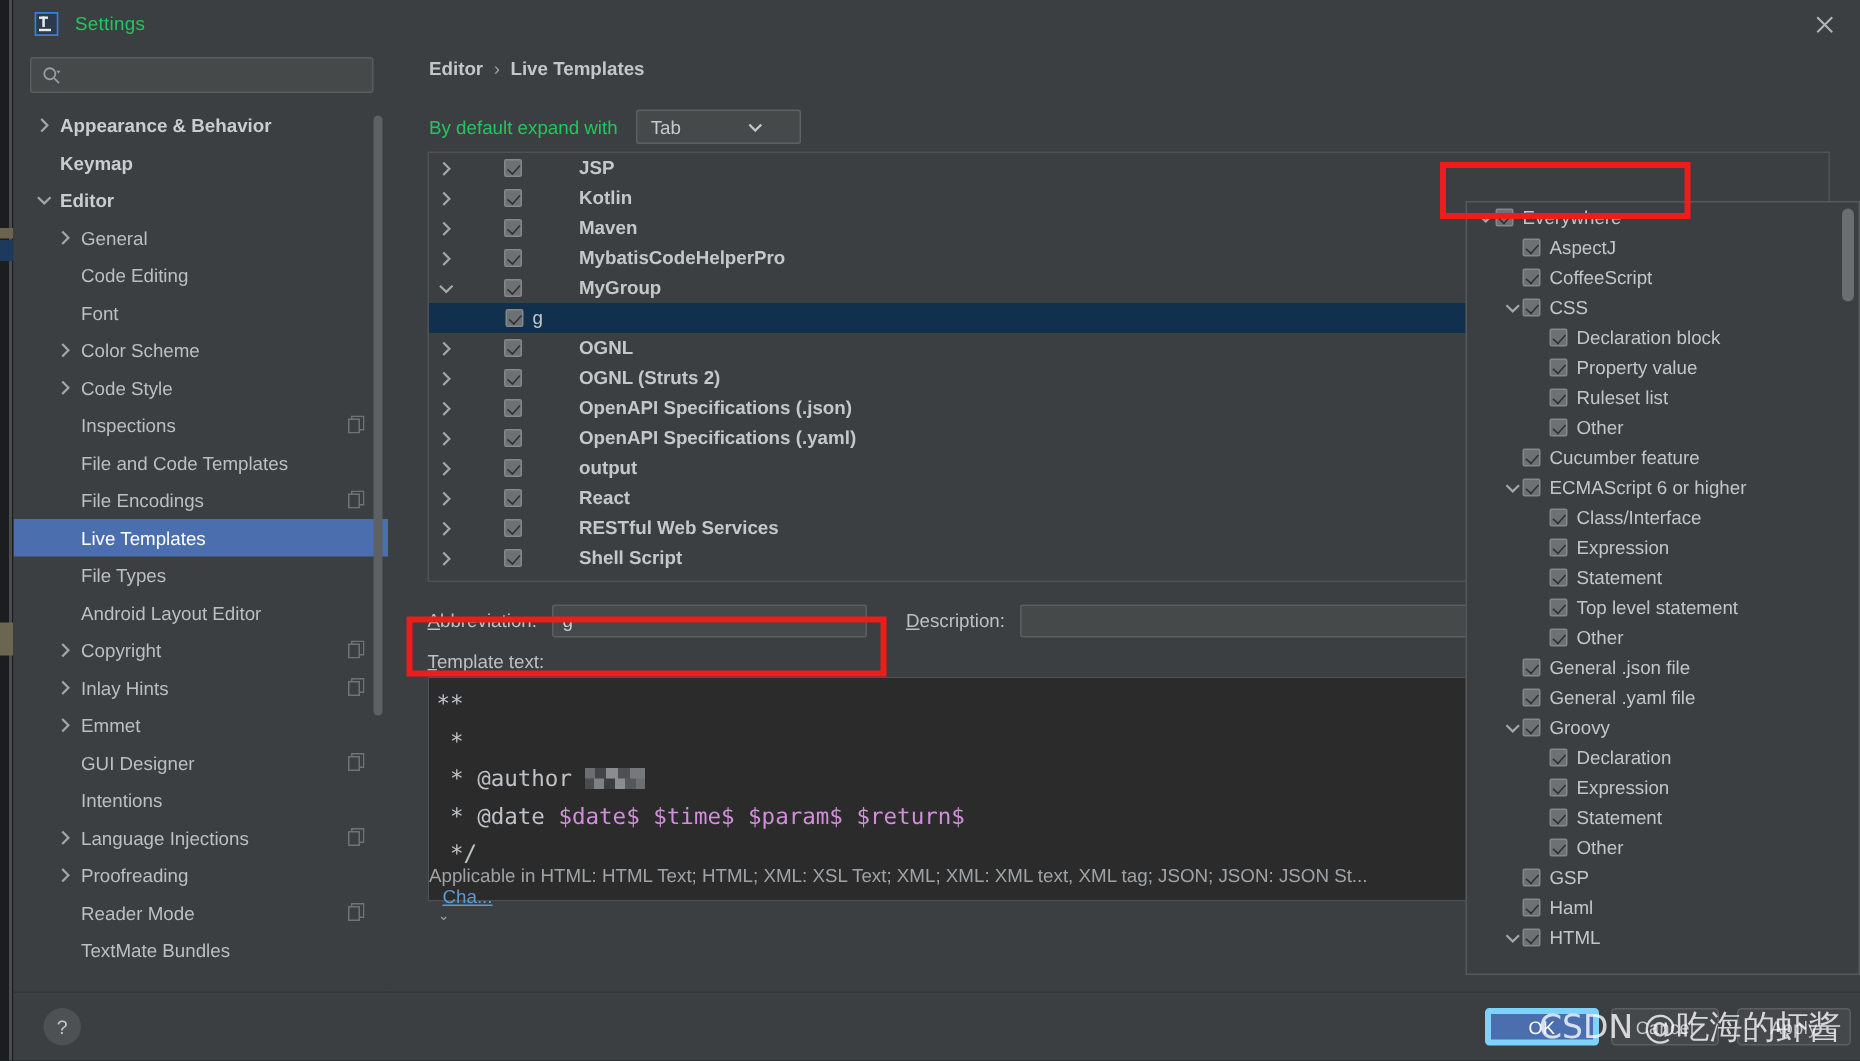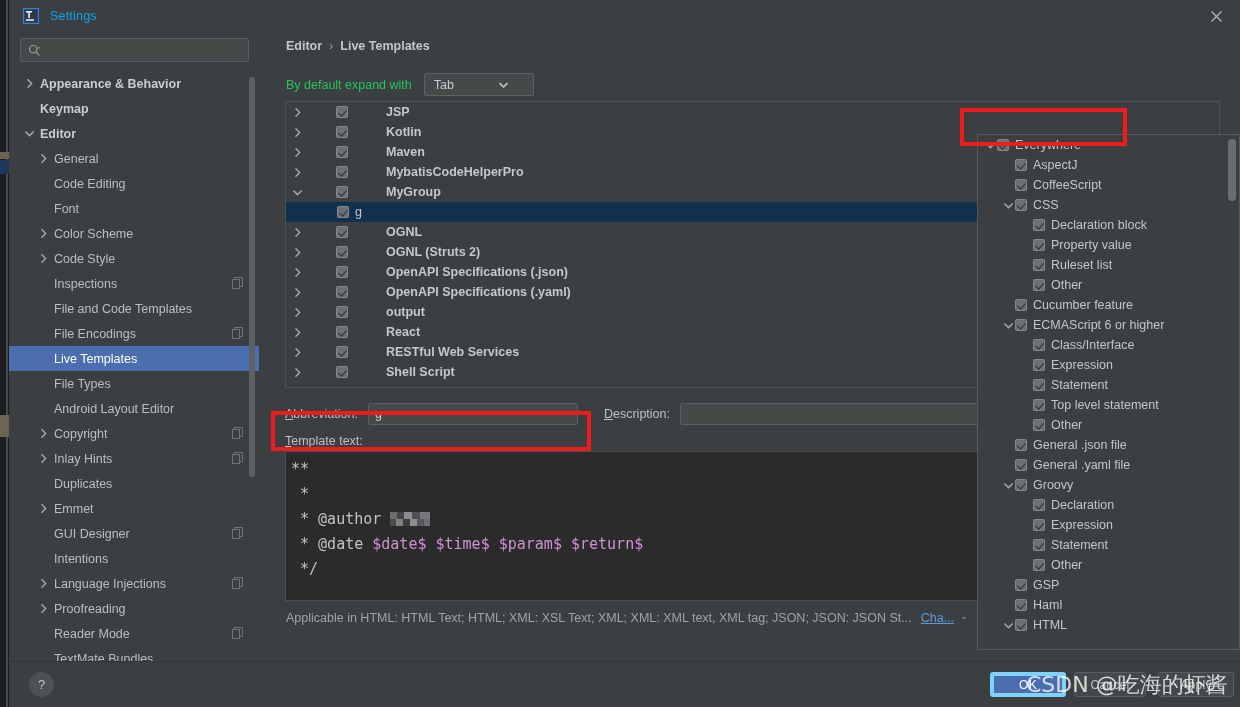--- a/index.html
+++ b/index.html
@@ -41,21 +41,21 @@
     position: absolute; left: 0; top: 0; width: 1231px; height: 31px;
     background: #3c3f41;
     display: flex; align-items: center;
   }
   .app-icon {
     margin-left: 14px; width: 16px; height: 16px;
     position: relative; flex: 0 0 auto;
   }
   .app-icon svg { display: block; }
   .title-text {
-    margin-left: 11px; font-size: 12.5px; color: #0ea5e9; letter-spacing: .2px;
+    margin-left: 11px; font-size: 12.5px; color: #22c55e; letter-spacing: .2px;
   }
   .close-btn {
     position: absolute; right: 10px; top: 5px;
     width: 28px; height: 22px;
     display: flex; align-items: center; justify-content: center;
     color: #b8bcbe; cursor: default;
   }
   .close-btn svg { display:block; }
 
   
@@ -233,25 +233,25 @@
     content: ""; position: absolute; left: 0; top: 0; width: 40px; height: 7px;
     background:
       linear-gradient(90deg,#6b6d70 0 7px,#434447 7px 14px,#8a8c8f 14px 22px,#4d4f52 22px 30px,#76787b 30px 40px);
   }
   .ed-scroll-thumb {
     position: absolute; right: 3px; top: 4px; width: 8px; height: 62px;
     background: #5a5d60; border-radius: 4px;
   }
 
   .applicable {
-    position: absolute; left: 27px; top: 580px;
+    position: absolute; left: 27px; top: 546px;
     width: 935px;
     font-size: 12.5px; color: #9fa3a6;
     white-space: nowrap;
-    display: flex; align-items: flex-start;
+    display: flex; align-items: flex-start; flex-direction: column;
   }
   .applicable .chg {
     color: #5b9bd5; text-decoration: underline; margin-left: 9px;
   }
   .applicable .chg-caret { margin-left: 6px; color: #9fa3a6; font-size: 9px; }
 
   
   .ctx-panel {
     position: absolute; left: 968px; top: 103px;
     width: 263px; height: 516px;
@@ -501,26 +501,20 @@
               </span>
               <span class="lbl">Inlay Hints</span>
               <span class="copy-ico">
                 <svg width="11" height="12" viewBox="0 0 11 12">
                   <rect x="0.5" y="2.5" width="7" height="9" fill="none" stroke="#9a9ea1" stroke-width="1"></rect>
                   <path d="M2.5 2.5 L2.5 0.5 L10.5 0.5 L10.5 9.5 L7.5 9.5" fill="none" stroke="#9a9ea1" stroke-width="1"></path>
                 </svg>
               </span>
             </div>
             <div class="tree-row lvl1">
-              <span class="arrow blank">
-                <svg width="11" height="11" viewBox="0 0 11 11"></svg>
-              </span>
-              <span class="lbl">Duplicates</span>
-            </div>
-            <div class="tree-row lvl1">
               <span class="arrow">
                 <svg width="11" height="11" viewBox="0 0 11 11">
                   <path d="M3.5 1.3 L7.6 5.5 L3.5 9.7" fill="none" stroke="#a2a6a9" stroke-width="1.5"></path>
                 </svg>
               </span>
               <span class="lbl">Emmet</span>
             </div>
             <div class="tree-row lvl1">
               <span class="arrow blank">
                 <svg width="11" height="11" viewBox="0 0 11 11"></svg>

